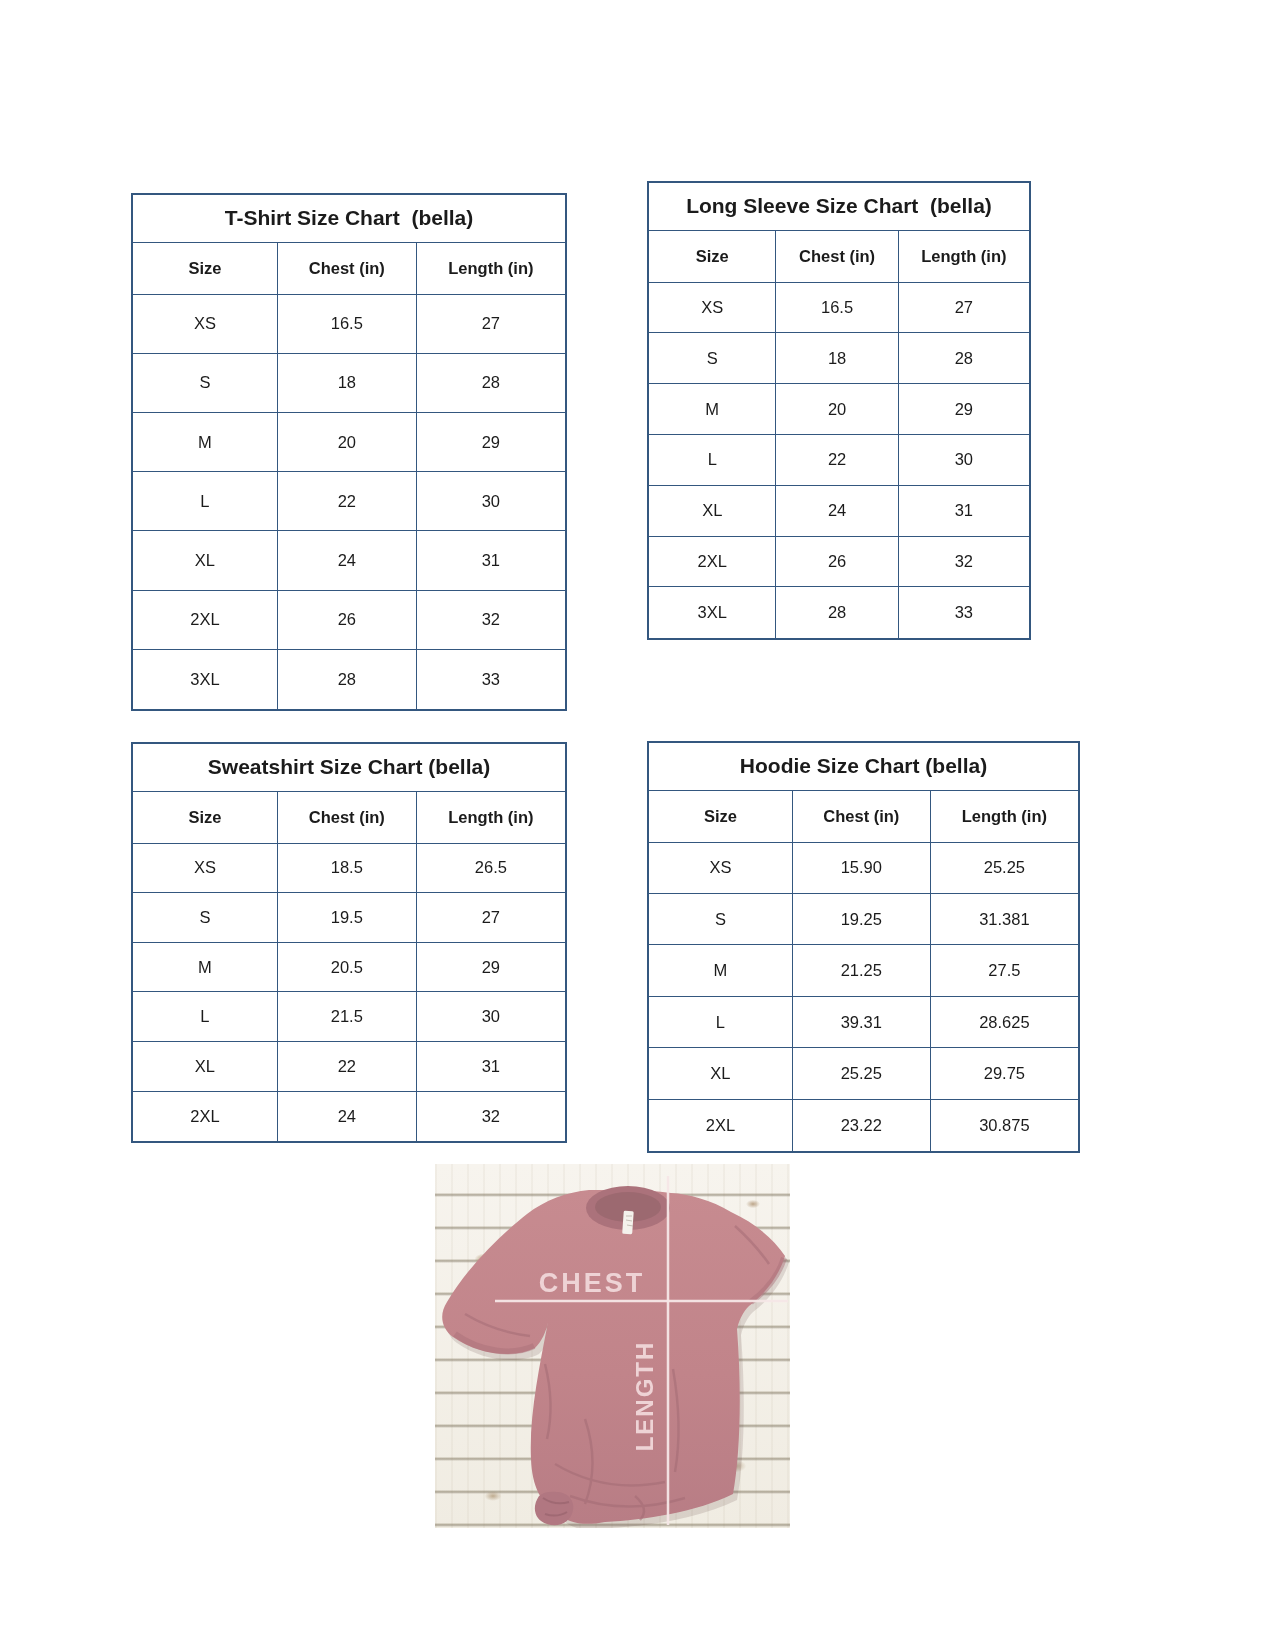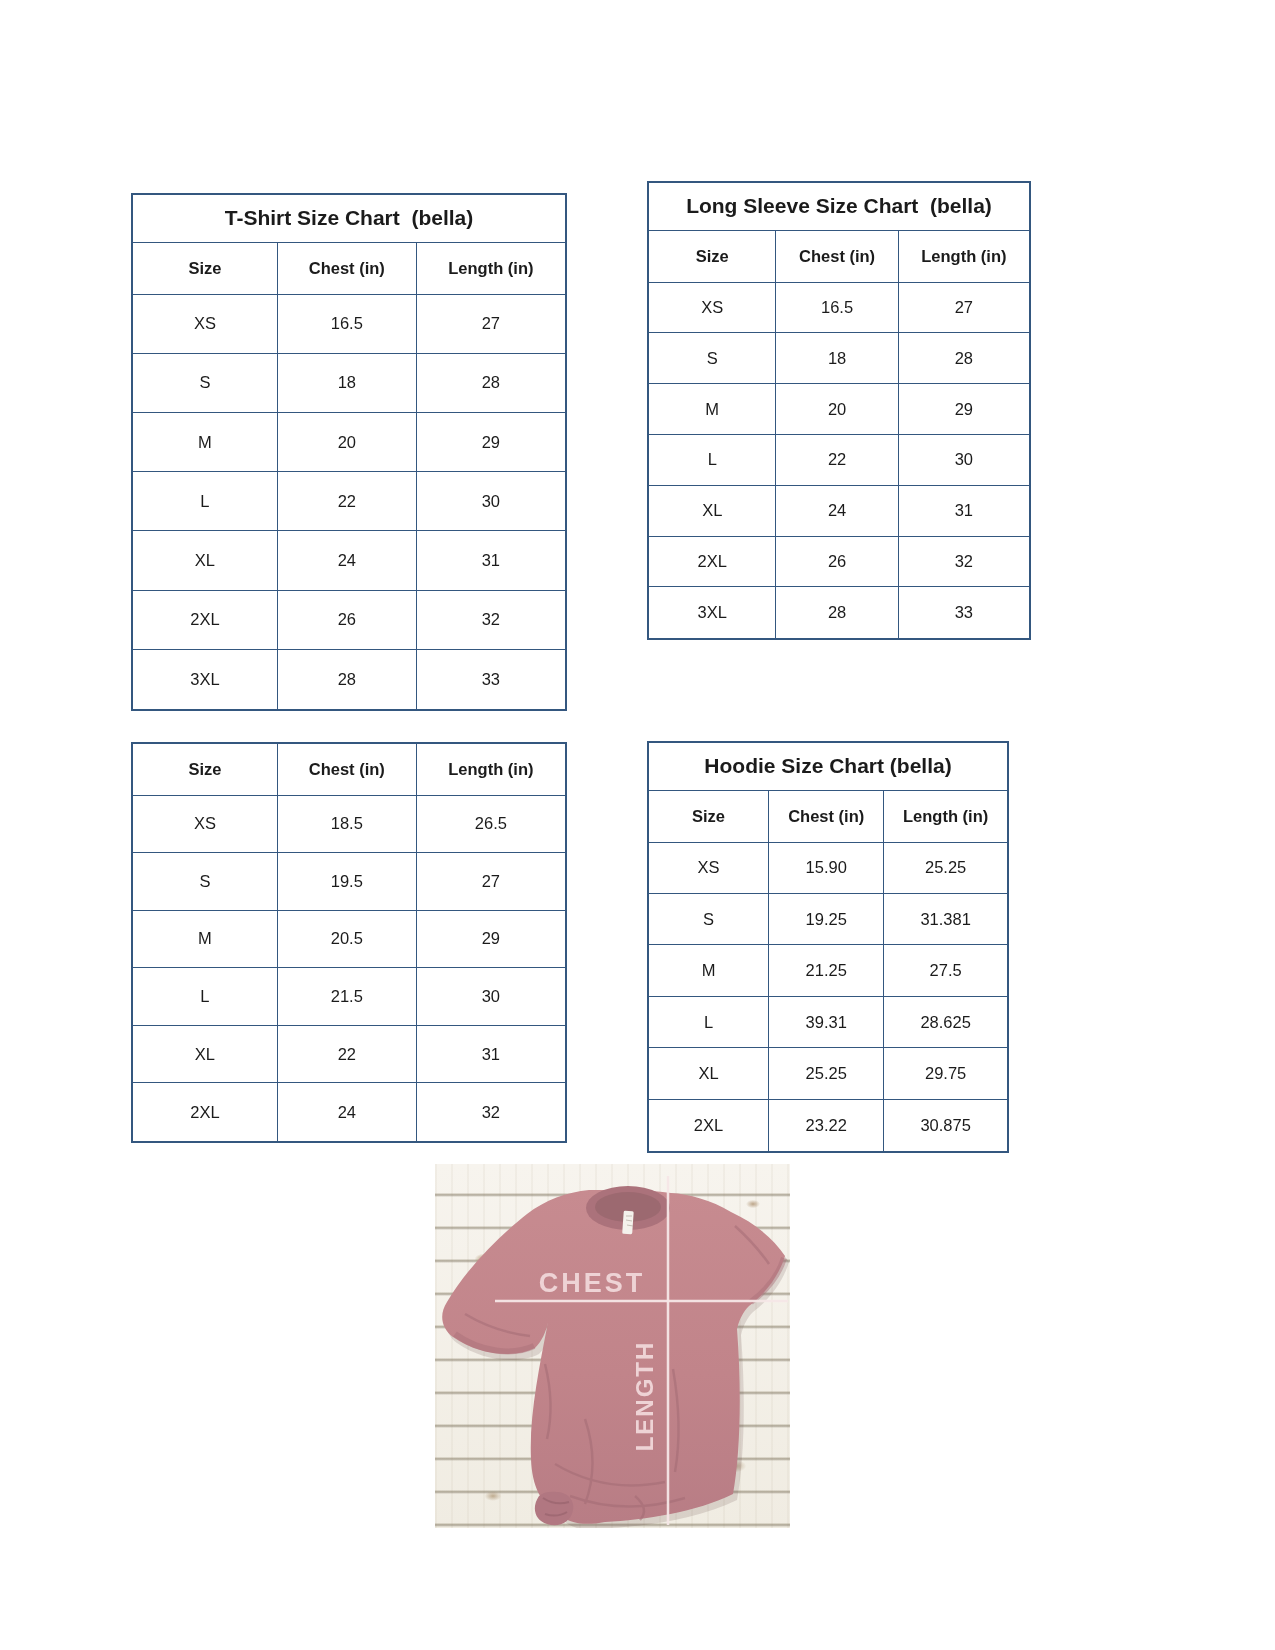--- a/index.html
+++ b/index.html
@@ -170,20 +170,23 @@
   </div>
 
   <div class="size-table" style="left:131px;top:742px;width:436px;height:401px">
     <table>
         <colgroup>
           <col style="width:33.5%">
           <col style="width:32%">
           <col style="width:34.5%">
         </colgroup>
       <tbody>
+        <tr class="title-row">
+          <td class="title-cell" colspan="3">Sweatshirt Size Chart (bella)</td>
+        </tr>
         <tr class="header-row">
             <td>Size</td>
             <td>Chest (in)</td>
             <td>Length (in)</td>
           </tr>
       <tr>
             <td>XS</td>
             <td>18.5</td>
             <td>26.5</td>
           </tr>
@@ -209,21 +212,21 @@
           </tr>
           <tr>
             <td>2XL</td>
             <td>24</td>
             <td>32</td>
           </tr>
         </tbody>
     </table>
   </div>
 
-  <div class="size-table" style="left:647px;top:741px;width:362px;height:412px">
+  <div class="size-table" style="left:647px;top:741px;width:433px;height:412px">
     <table>
         <colgroup>
           <col style="width:33.5%">
           <col style="width:32%">
           <col style="width:34.5%">
         </colgroup>
       <tbody>
         <tr class="title-row">
           <td class="title-cell" colspan="3">Hoodie Size Chart (bella)</td>
         </tr>

